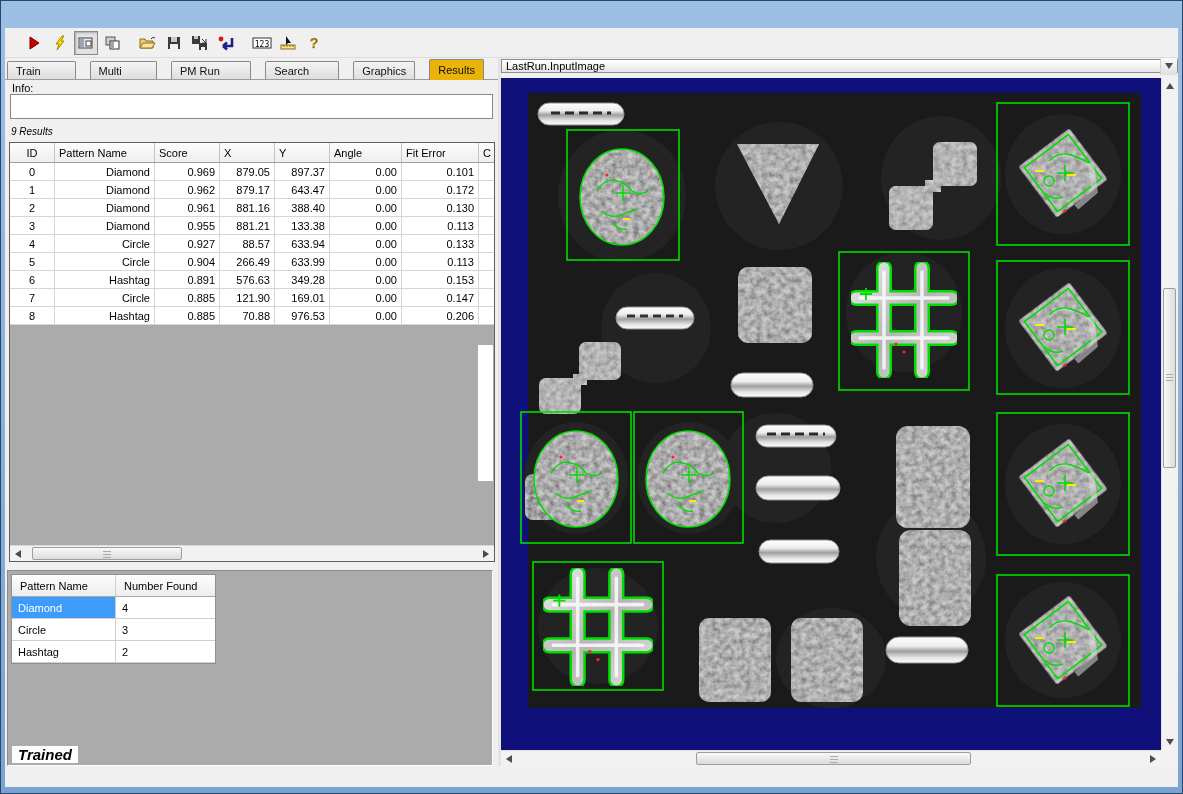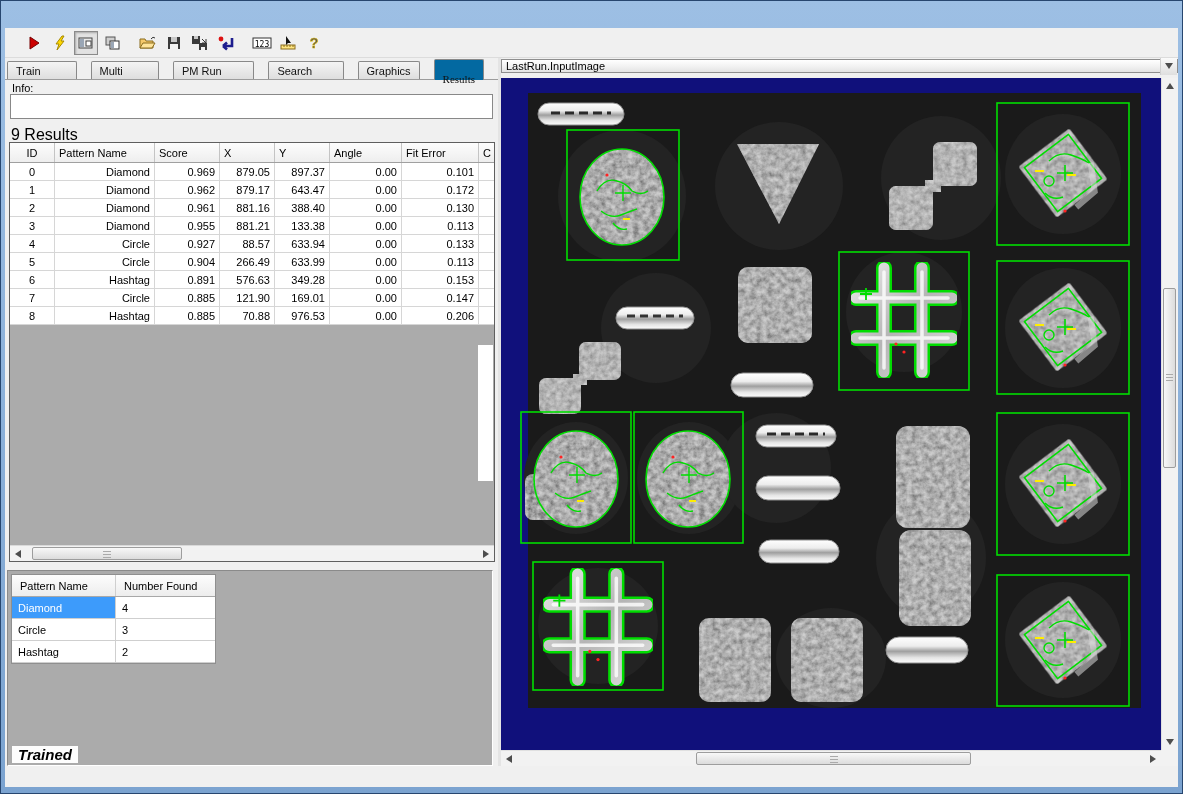--- a/index.html
+++ b/index.html
@@ -41,28 +41,28 @@
   .main { position:absolute; left:0; right:0; top:30px; bottom:21px; }
   .left-panel { position:absolute; left:0; top:0; width:493px; bottom:0; background:#f0f0f0; }
   .splitter { position:absolute; left:493px; top:0; width:3px; bottom:0; background:#e4e4e4; }
   .right-panel { position:absolute; left:496px; right:0; top:0; bottom:0; background:#f0f0f0; }
 
   
   .tabstrip { position:absolute; left:2px; right:0; top:1px; height:21px; display:flex; align-items:flex-end; }
   .tab { font-size:11px; padding:3px 8px 3px 8px; border:1px solid #898989; border-bottom:none;
          background:linear-gradient(#f4f4f4,#dddddd); border-radius:2px 2px 0 0; margin-right:14px;
          color:#111; height:19px; }
-  .tab.active { background:#0369a1; height:21px; padding-top:13px; position:relative; z-index:2;font-family:Liberation Serif, serif; }
+  .tab.active { background:#eab308; height:21px; padding-top:4px; position:relative; z-index:2; }
   .tabpage { position:absolute; left:0; right:0; top:21px; bottom:0; background:#f0f0f0;
              border-top:1px solid #9c9c9c; }
 
   .info-label { position:absolute; left:7px; top:2px; font-size:11px; color:#000; }
   .info-box { position:absolute; left:5px; top:14px; width:483px; height:25px;
               border:1px solid #888; background:#fff; font-size:11px; padding:2px 4px; }
-  .results-count { position:absolute; left:6px; top:46px; font-size:16px; color:#000; }
+  .results-count { position:absolute; left:6px; top:46px; font-size:10px; color:#000;font-style:italic; }
 
   
   .grid { position:absolute; left:4px; top:62px; width:486px; height:420px;
           border:1px solid #5f5f5f; background:#ababab; overflow:hidden; }
   .grid-head { display:flex; height:20px; background:linear-gradient(#fdfdfd,#eeeeee);
                border-bottom:1px solid #a0a0a0; }
   .ghc { font-size:11px; color:#000; display:flex; align-items:center; padding:0 4px;
          border-right:1px solid #c4c4c4; overflow:hidden; white-space:nowrap; flex:0 0 auto; }
   .grid-row { display:flex; height:18px; background:#fff; border-bottom:1px solid #d6d6d6; }
   .gc { font-size:11px; color:#000; display:flex; align-items:center; padding:0 4px;

